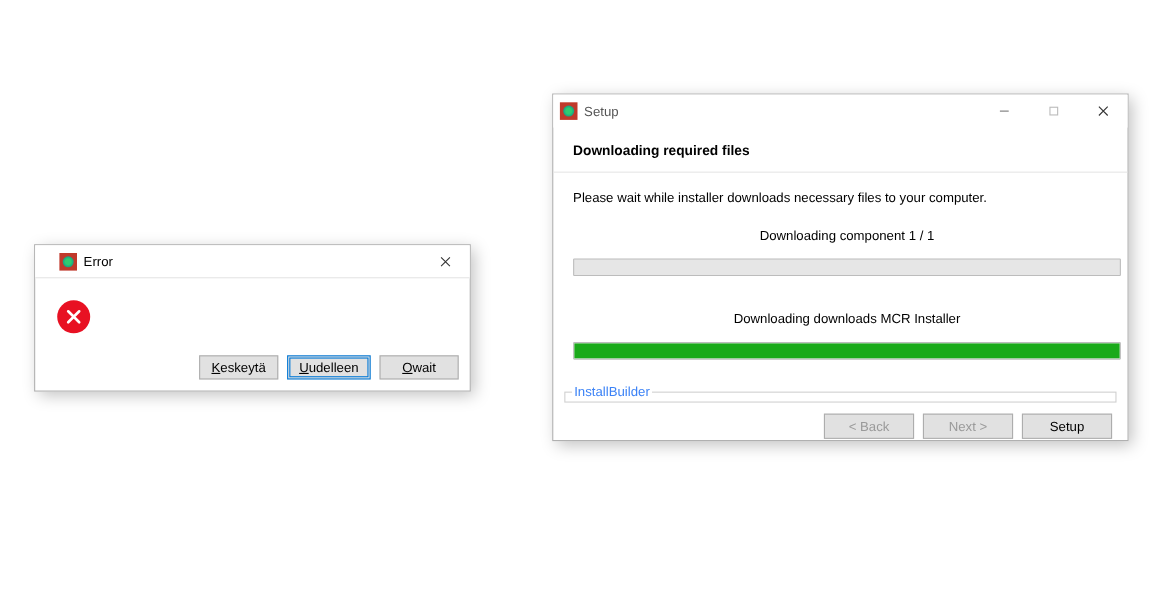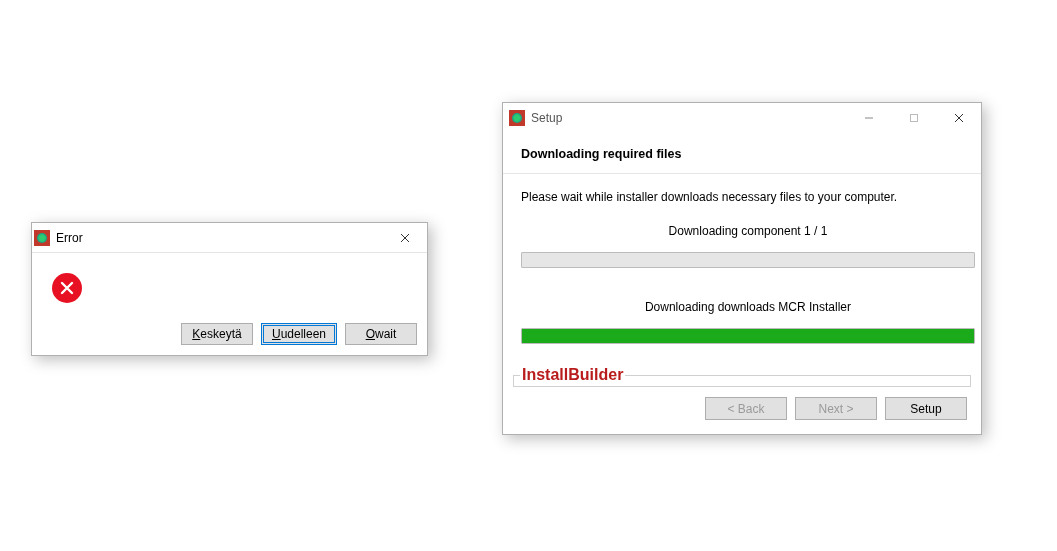--- a/index.html
+++ b/index.html
@@ -17,21 +17,21 @@
     .window {
       position: absolute;
       background: #fff;
       border: 1px solid #b0b0b0;
       box-shadow: 4px 4px 14px rgba(0,0,0,.25);
     }
     .titlebar {
       display: flex;
       align-items: center;
       height: 30px;
-      padding: 0 0 0 2px;
+      padding: 0 0 0 22px;
       border-bottom: 1px solid #e5e5e5;
       background: #fff;
     }
     .titlebar .title {
       flex: 1;
       font-size: 12px;
       color: #000;
       margin-left: 6px;
     }
     .winctrls {
@@ -99,21 +99,21 @@
       font-size: 12px;
       cursor: default;
       display: inline-flex;
       align-items: center;
       justify-content: center;
     }
     .btn.focus { border: 1px solid #0078d7; outline: 1px solid #0078d7; outline-offset: -3px; }
     .btn .ul { text-decoration: underline; }
 
     
-    #setupWin { left: 502px; top: 85px; width: 480px; margin-top: 17px; }
+    #setupWin { left: 502px; top: 85px; width: 524px; }
     .setup-titlebar {
       display: flex;
       align-items: center;
       height: 30px;
       padding: 0 0 0 6px;
       background: #fff;
     }
     .setup-titlebar .title { flex:1; color:#555; font-size:12px; margin-left:6px; }
     .setup-hdr {
       padding: 14px 18px 12px 18px;
@@ -139,30 +139,29 @@
     .progress-shell.tall { height: 16px; }
     .progress-shell .fill { height: 100%; background: #1aaa1a; }
     .spacer { height: 30px; }
     .spacer2 { height: 12px; }
     fieldset.footer-group {
       margin: 8px 10px 0 10px;
       border: 1px solid #d0d0d0;
       padding: 2px 6px 0 6px;
     }
     fieldset.footer-group legend {
-      color: #b91c1c;
-      font-size: 16px;
+      color: #3b82f6;
+      font-size: 12px;
       padding: 0 2px;
-      font-weight: bold;
     }
     .footer-row {
       display: flex;
       justify-content: flex-end;
       gap: 8px;
-      padding: 10px 14px 14px 14px;
+      padding: 10px 14px 1px 14px;
     }
     .nav-btn {
       width: 82px;
       height: 23px;
       background: #e1e1e1;
       border: 1px solid #adadad;
       font: inherit;
       display: inline-flex;
       align-items: center;
       justify-content: center;

